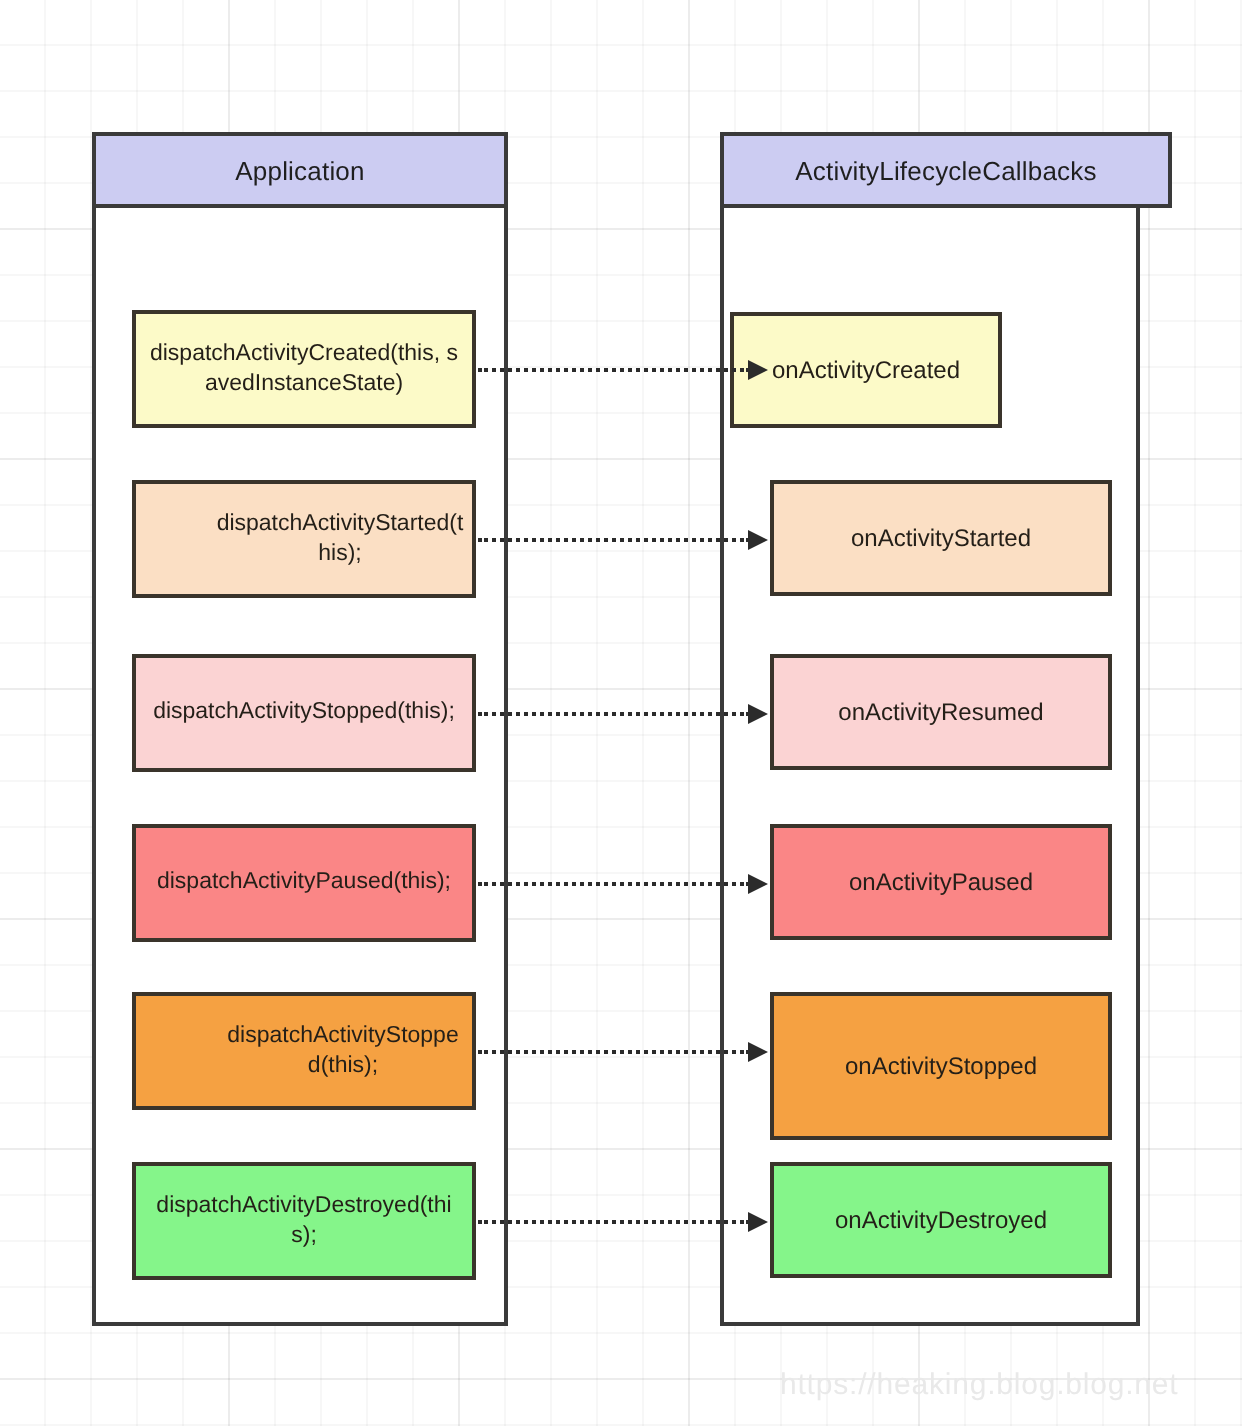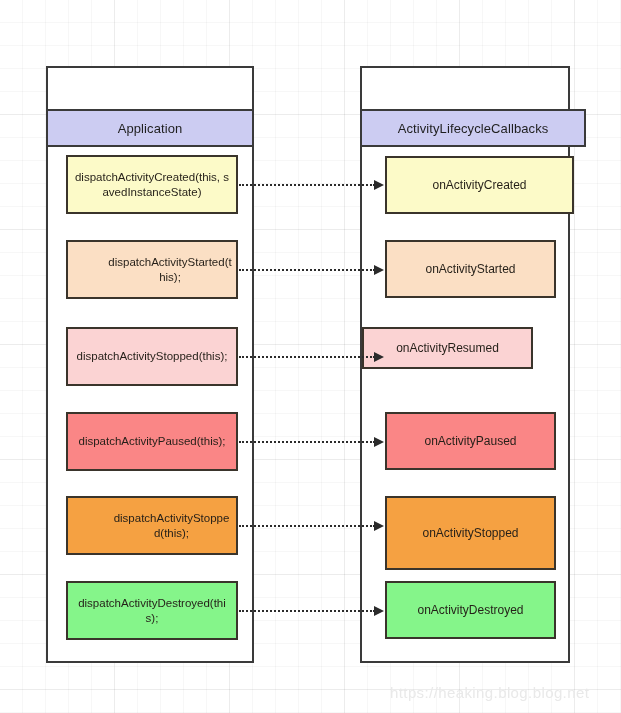--- a/index.html
+++ b/index.html
@@ -42,21 +42,20 @@
     position: absolute;
     box-sizing: border-box;
     border: 2px solid #3a3a3a;
     background: #ccccf2;
     display: flex;
     align-items: center;
     justify-content: center;
     font-size: 13px;
     color: #1f1f1f;
     letter-spacing: .1px;
-    margin-top: 43px;
   }
 
   
   .node {
     position: absolute;
     box-sizing: border-box;
     border: 2px solid #3a342b;
     display: flex;
     align-items: center;
     justify-content: center;
@@ -125,27 +124,27 @@
   <div class="node" style="left:66px; top:412px; width:172px; height:59px; background:#fa8686;">
     <span>dispatchActivityPaused(this);</span>
   </div>
   <div class="node" style="left:66px; top:496px; width:172px; height:59px; background:#f5a142;padding-left:43px;">
     <span>dispatchActivityStopped(this);</span>
   </div>
   <div class="node" style="left:66px; top:581px; width:172px; height:59px; background:#85f58a;">
     <span>dispatchActivityDestroyed(this);</span>
   </div>
 
-  <div class="node right" style="left:385px; top:156px; width:189px; height:58px; background:#fcfac8;">
+  <div class="node right" style="left:365px; top:156px; width:136px; height:58px; background:#fcfac8;">
     <span>onActivityCreated</span>
   </div>
   <div class="node right" style="left:385px; top:240px; width:171px; height:58px; background:#fbdfc4;">
     <span>onActivityStarted</span>
   </div>
-  <div class="node right" style="left:362px; top:327px; width:171px; height:42px; background:#fbd3d3;">
+  <div class="node right" style="left:385px; top:327px; width:171px; height:58px; background:#fbd3d3;">
     <span>onActivityResumed</span>
   </div>
   <div class="node right" style="left:385px; top:412px; width:171px; height:58px; background:#fa8686;">
     <span>onActivityPaused</span>
   </div>
   <div class="node right" style="left:385px; top:496px; width:171px; height:74px; background:#f5a142;">
     <span>onActivityStopped</span>
   </div>
   <div class="node right" style="left:385px; top:581px; width:171px; height:58px; background:#85f58a;">
     <span>onActivityDestroyed</span>

